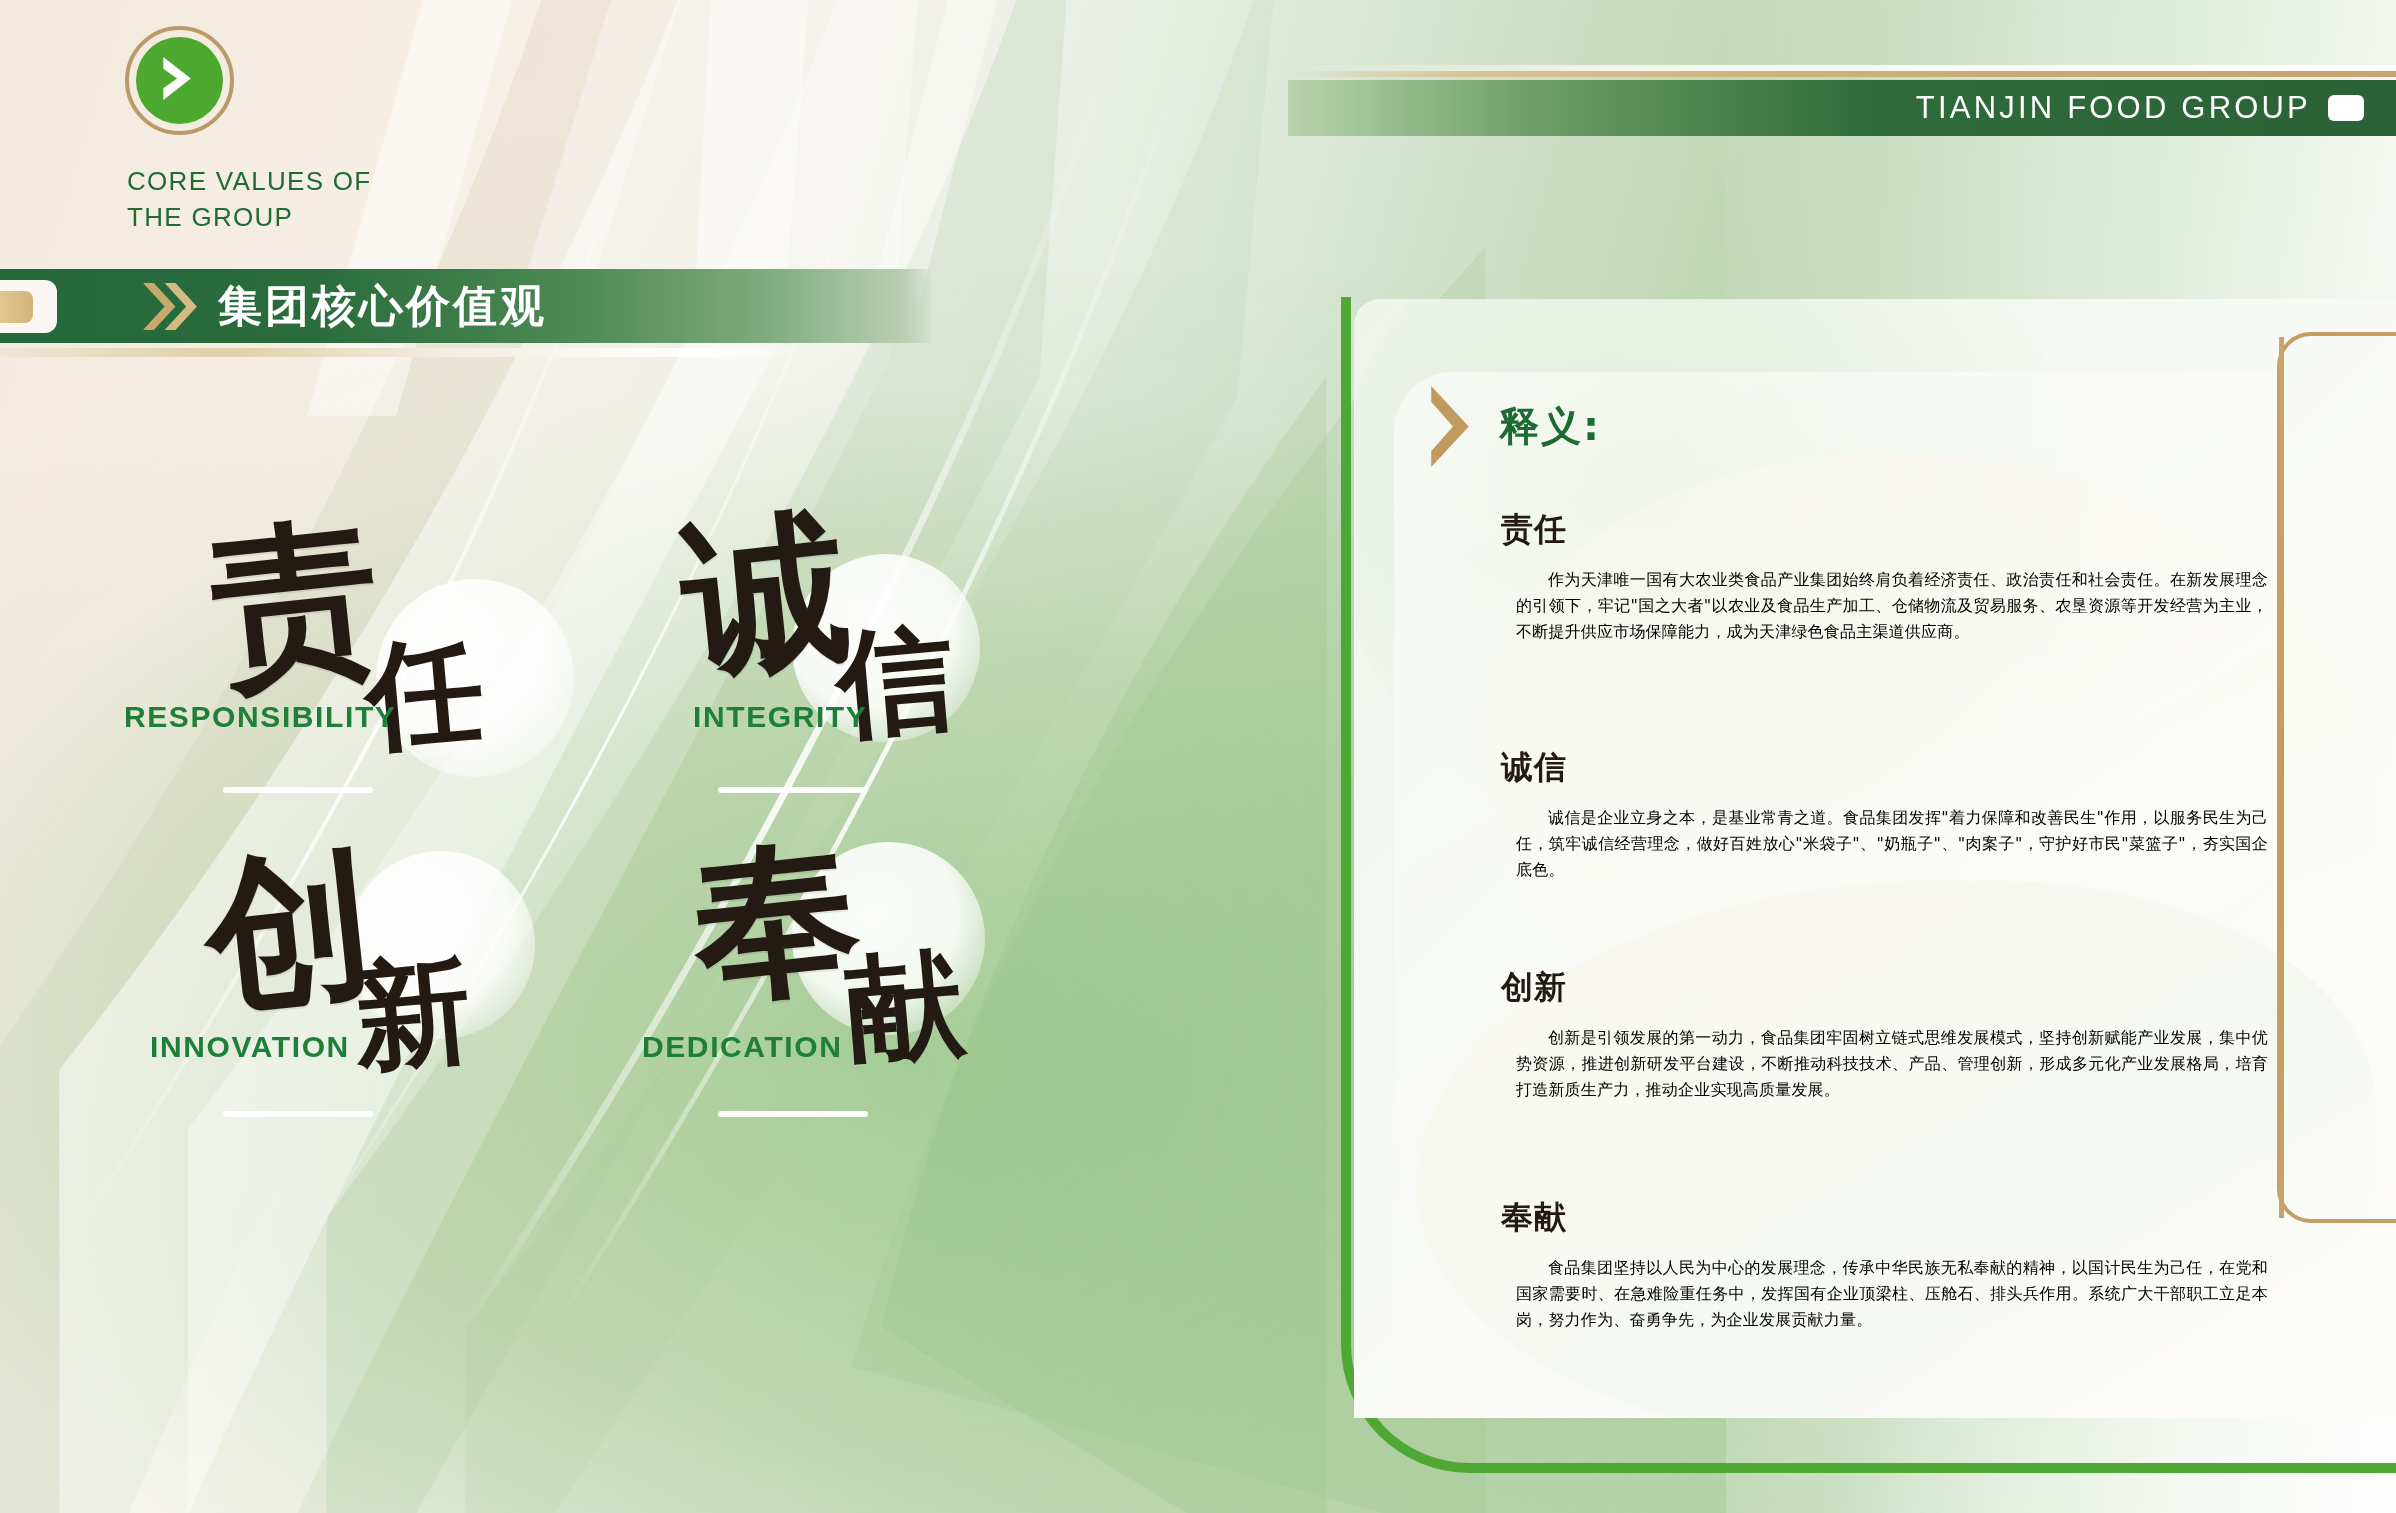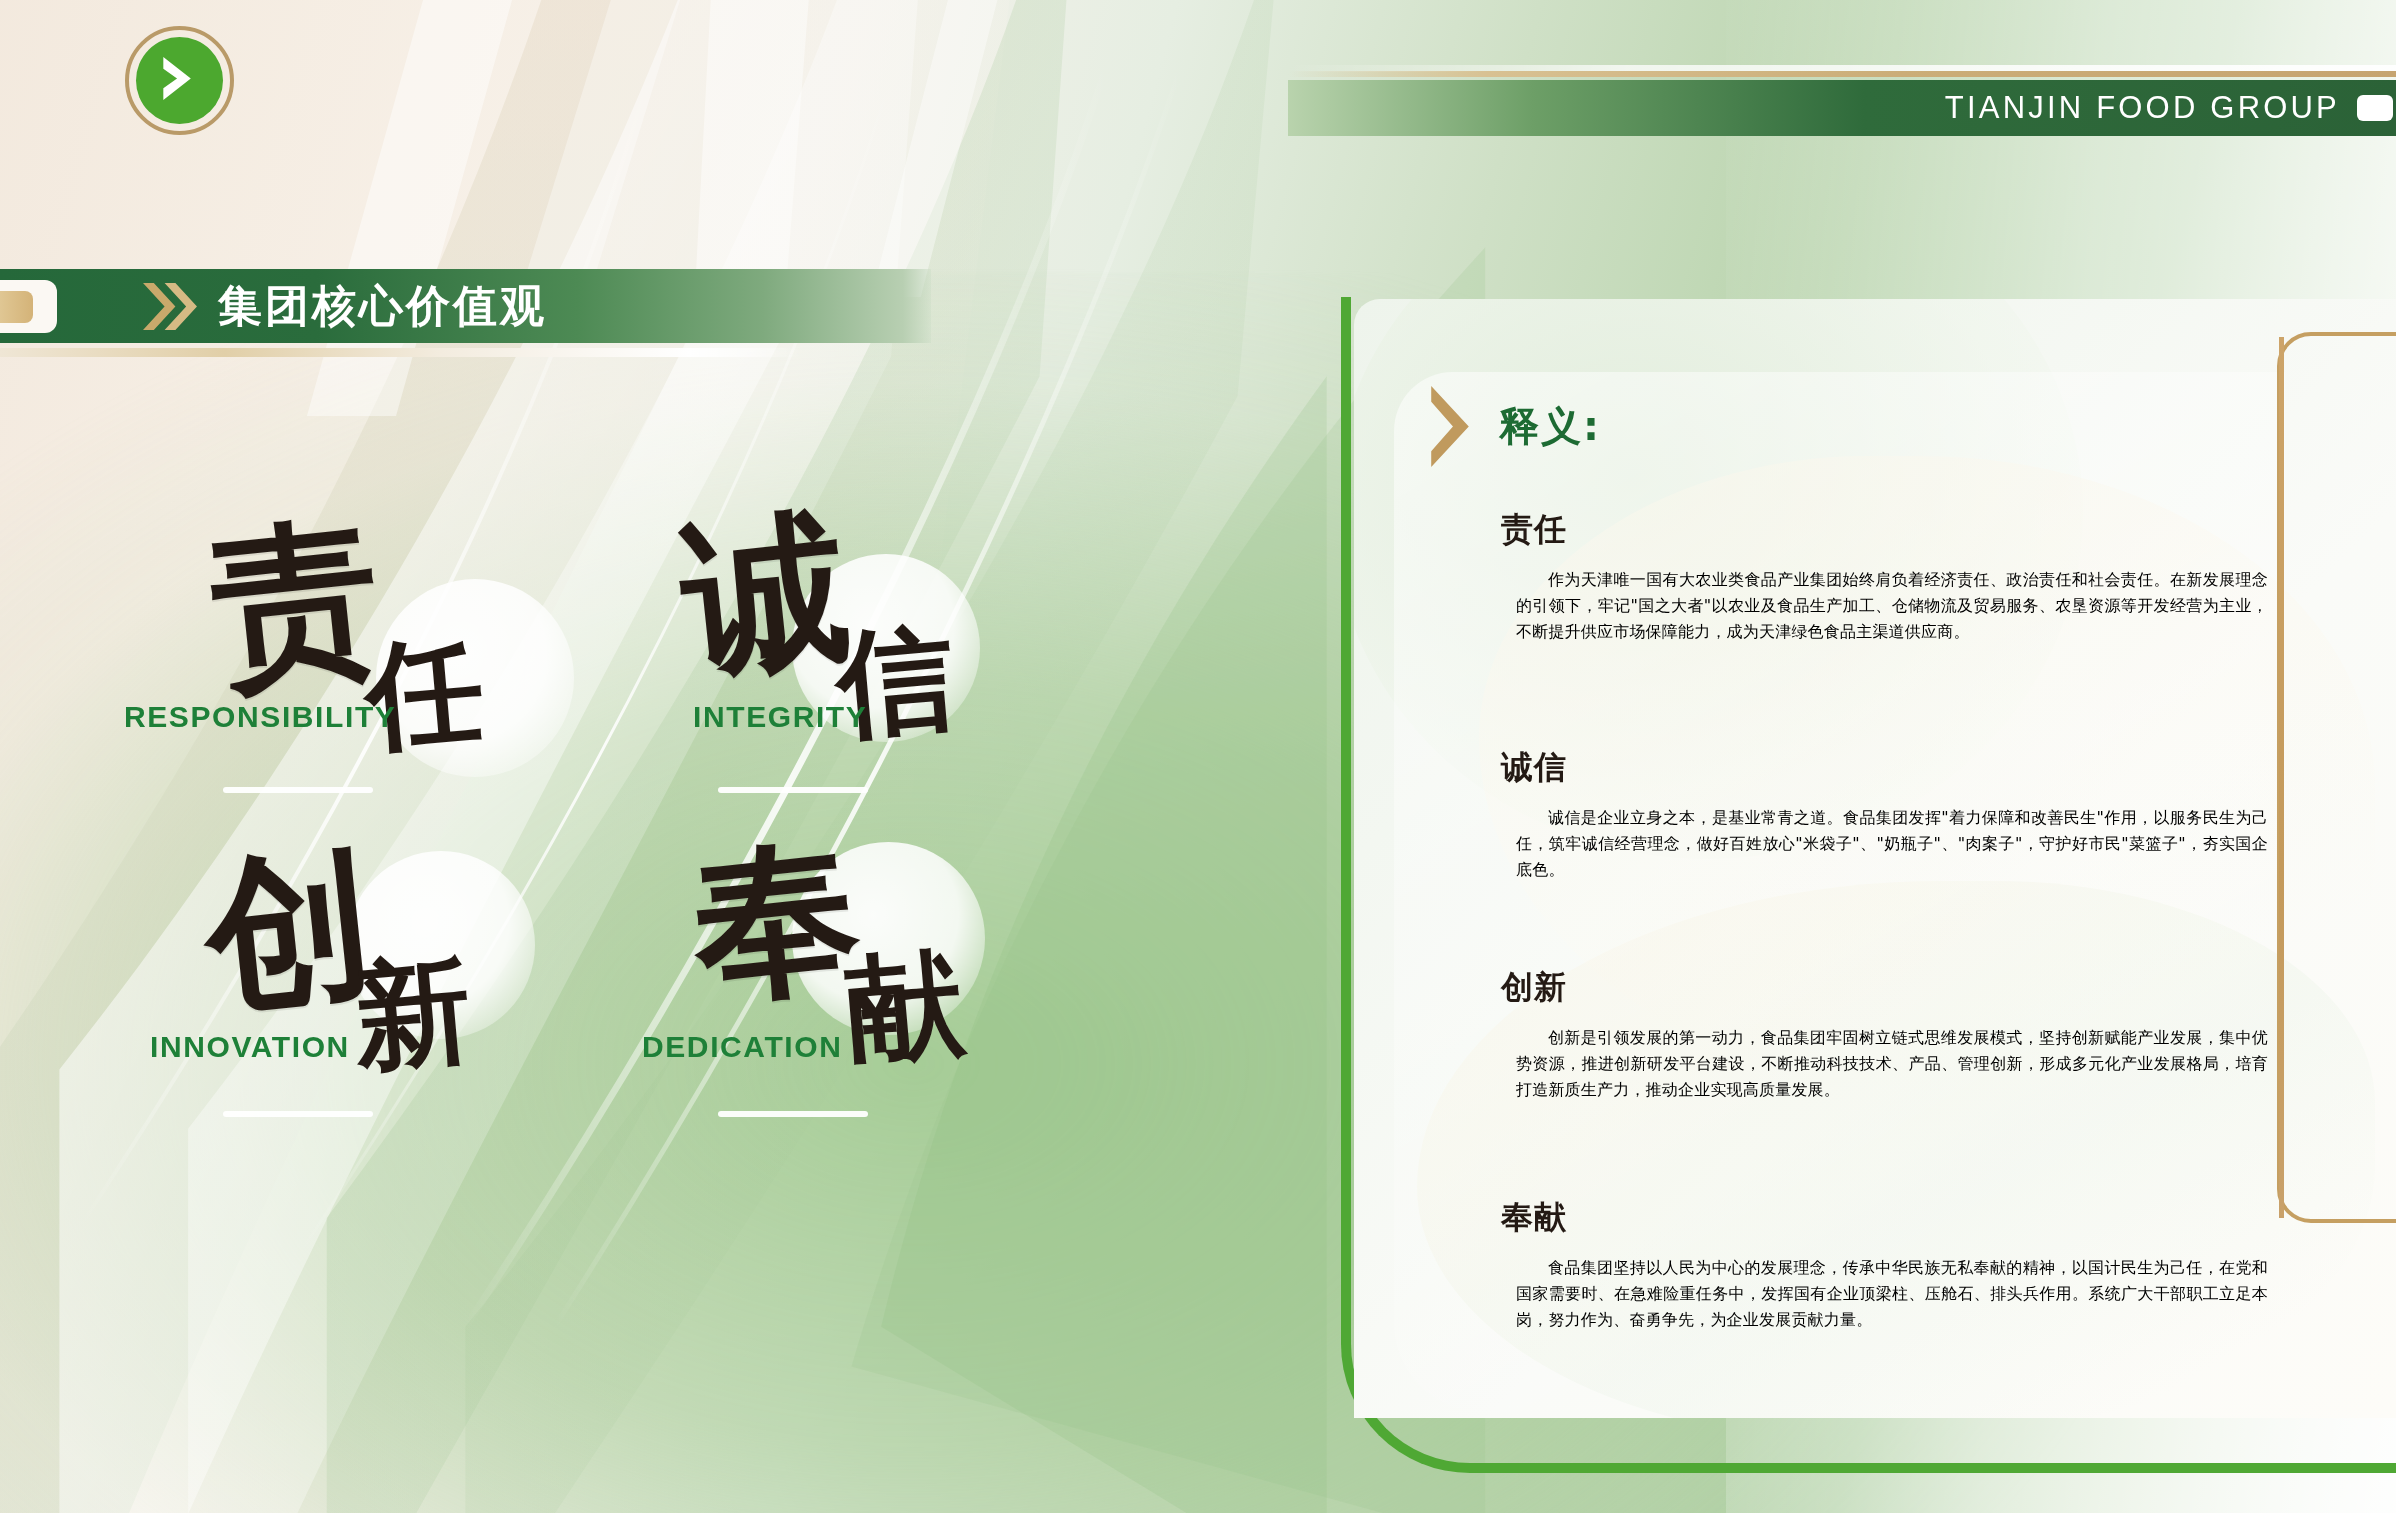--- a/index.html
+++ b/index.html
@@ -31,21 +31,21 @@
   .ribbons svg{display:block;width:100%;height:100%;}
 
   
   .glow-circle{position:absolute;border-radius:50%;
     background:radial-gradient(circle at 42% 38%, rgba(255,255,255,.95) 0%, rgba(255,255,255,.85) 52%, rgba(255,255,255,.30) 78%, rgba(255,255,255,0) 100%);}
 
   
   .brandbar{position:absolute;right:0;top:80px;height:56px;width:1109px;
     background:linear-gradient(90deg,#b9d3ad 0%, #6d9f67 22%, #2f6b3b 52%, #2b6237 100%);
     display:flex;align-items:center;justify-content:flex-end;
-    padding-right:4px;box-sizing:border-box;}
+    padding-right:33px;box-sizing:border-box;}
   .brandbar .label{color:#ffffff;font-size:31px;font-weight:400;letter-spacing:3.2px;
     white-space:nowrap;font-family:"Liberation Sans",sans-serif;}
   .brandbar .endcap{width:36px;height:26px;background:#fff;border-radius:6px;margin-left:17px;}
   .brand-goldline{position:absolute;right:0;top:71px;width:1109px;height:6px;
     background:linear-gradient(90deg, rgba(214,189,148,0) 0%, #d8c192 18%, #cbad78 55%, #c6a470 100%);}
   .brand-paleline{position:absolute;right:0;top:65px;width:1109px;height:7px;
     background:linear-gradient(90deg, rgba(255,255,255,0) 0%, rgba(255,255,255,.75) 30%, rgba(255,255,255,.95) 100%);}
 
   
   .logo-wrap{position:absolute;left:125px;top:26px;width:109px;height:109px;}
@@ -185,20 +185,24 @@
 
   <div class="logo-wrap">
     <div class="logo-ring"></div>
     <div class="logo-disc">
       <svg width="46" height="51" viewBox="0 0 46 52" xmlns="http://www.w3.org/2000/svg">
         <path d="M6 2 L34 24 L6 46 L6 34 L20 24 L6 14 Z" fill="#ffffff"></path>
       </svg>
     </div>
   </div>
 
+  <div class="corevalues">
+    <div>CORE VALUES OF</div>
+    <div>THE GROUP</div>
+  </div>
 
   <div class="titlebar">
     <span class="chev2">
       <svg width="61" height="51" viewBox="0 0 62 52" xmlns="http://www.w3.org/2000/svg">
         <path d="M4 2 L26 26 L4 50 L15 50 L37 26 L15 2 Z" fill="#c9a96b"></path>
         <path d="M26 2 L48 26 L26 50 L37 50 L59 26 L37 2 Z" fill="#d6ba84"></path>
       </svg>
     </span>
     <span class="ttl">集团核心价值观</span>
   </div>

